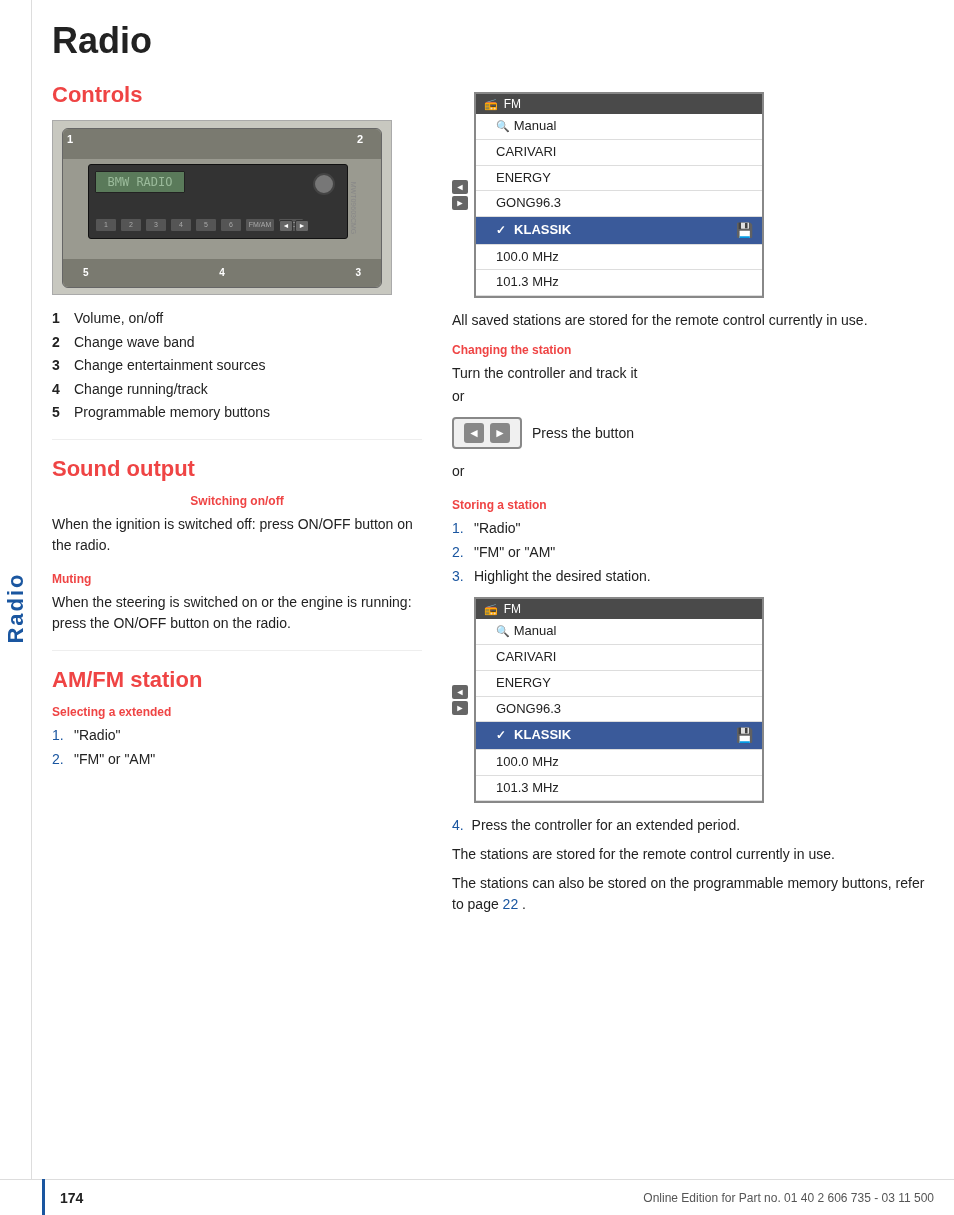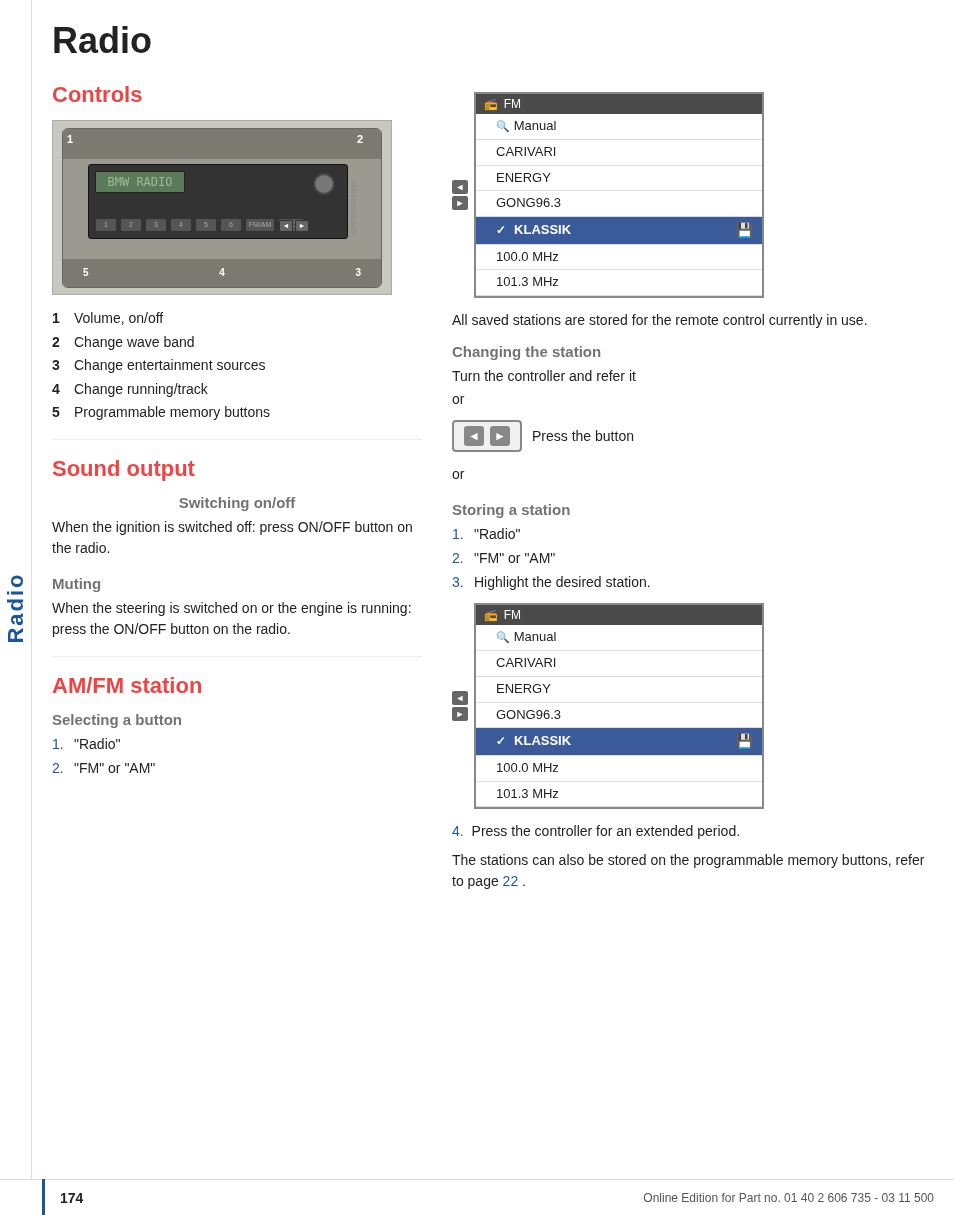--- a/index.html
+++ b/index.html
@@ -63,23 +63,23 @@
     }
 
     
     .section-heading {
       font-size: 22px;
       font-weight: bold;
       color: #ef4444;
       margin-bottom: 12px;
     }
     .sub-heading {
-      font-size: 15px;
-      font-weight: bold;
-      color: #737373;
+      font-size: 12px;
+      font-weight: bold;
+      color: #ef4444;
       margin-bottom: 6px;
       margin-top: 16px;
     }
 
     
     .controls-image {
       width: 340px;
       height: 175px;
       background: #c8c8c0;
       border: 1px solid #aaa;
@@ -388,21 +388,21 @@
       <h3 class="sub-heading" style="margin-top:4px;text-align:center;">Switching on/off</h3>
       <p>When the ignition is switched off: press ON/OFF button on the radio.</p>
 
       <h3 class="sub-heading">Muting</h3>
       <p>When the steering is switched on or the engine is running: press the ON/OFF button on the radio.</p>
 
       <hr class="section-divider">
 
       <h2 class="section-heading">AM/FM station</h2>
 
-      <h3 class="sub-heading" style="margin-top:4px;">Selecting a button</h3>
+      <h3 class="sub-heading" style="margin-top:4px;">Selecting a extended</h3>
 
       <ul class="ordered-list">
         <li>
           <span class="onum">1.</span>
           <span>"Radio"</span>
         </li>
         <li>
           <span class="onum">2.</span>
           <span>"FM" or "AM"</span>
         </li>
@@ -448,21 +448,21 @@
           <div class="fm-row">
             <span>101.3  MHz</span>
           </div>
         </div>
       </div>
 
       <p>All saved stations are stored for the remote control currently in use.</p>
 
       <h3 class="sub-heading" style="margin-top:12px;">Changing the station</h3>
 
-      <p style="margin-bottom:2px;">Turn the controller and refer it</p>
+      <p style="margin-bottom:2px;">Turn the controller and track it</p>
 
       <p style="margin-bottom:4px;">or</p>
 
       <div style="display:flex;align-items:center;gap:10px;margin-bottom:6px;">
         <div class="button-img">
           <div class="arrow-btn">◄</div>
           <div class="arrow-btn">►</div>
         </div>
         <span>Press the button</span>
       </div>
@@ -522,20 +522,21 @@
             <span>101.3  MHz</span>
           </div>
         </div>
       </div>
 
       <p style="margin-top:6px;">
         <span style="color:#1a56a0;margin-right:4px;">4.</span>
         <span>Press the controller for an extended period.</span>
       </p>
 
+      <p>The stations are stored for the remote control currently in use.</p>
 
       <p>
         <span>The stations can also be stored on the programmable memory buttons, refer to page</span>
         <a class="link-text">22</a>
         <span>.</span>
       </p>
 
     </div>
 
   </div>

